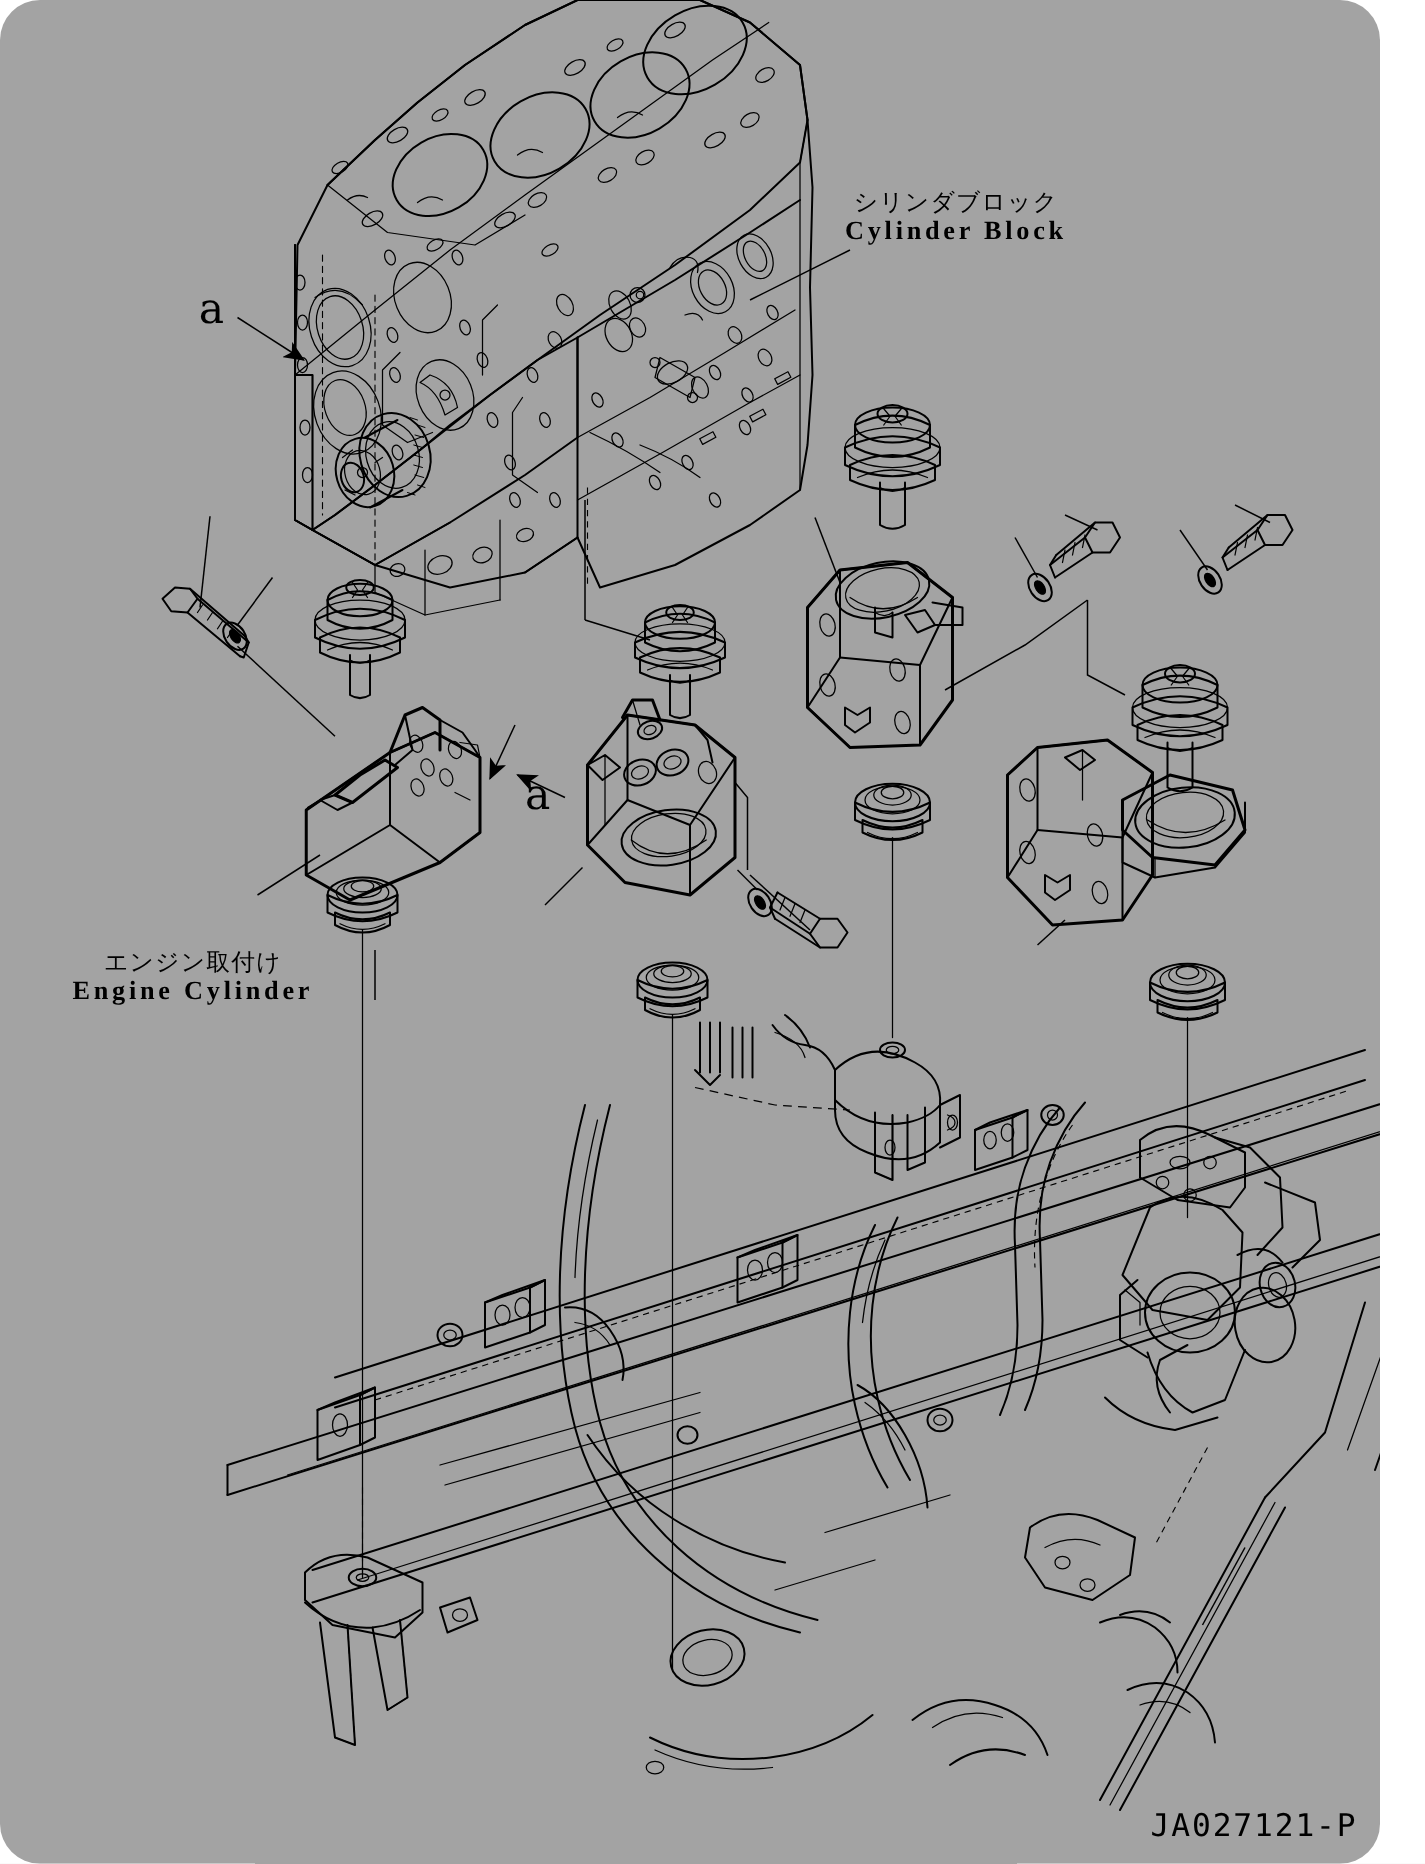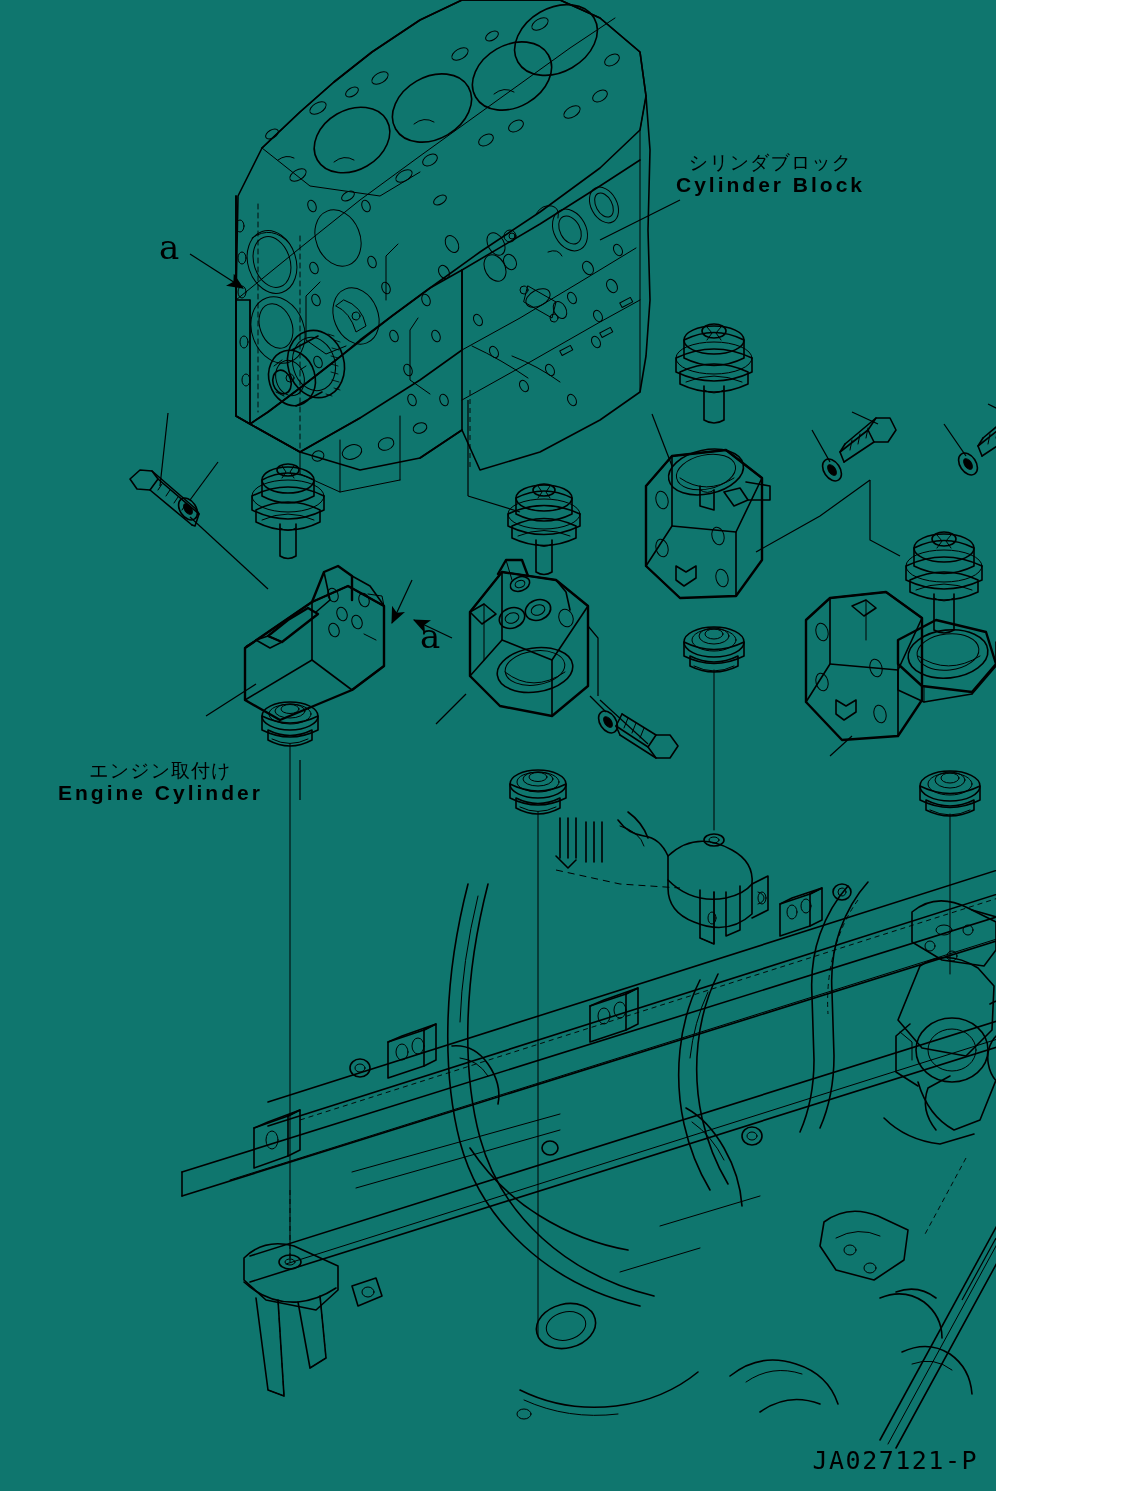--- a/index.html
+++ b/index.html
@@ -6,24 +6,25 @@
   html, body {
     margin: 0;
     padding: 0;
     background: #ffffff;
   }
   body {
     font-family: "DejaVu Sans", "Liberation Sans", sans-serif;
   }
   #sheet {
     position: relative;
-    width: 996px;
+    width: 1104px;
     height: 1491px;
-    background: #0f766e;
+    background: #a3a3a3;
     overflow: hidden;
+    border-radius: 32px;
   }
   #sheet svg.art {
     position: absolute;
     left: 0;
     top: 0;
     width: 1140px;
     height: 1491px;
   }
   .lbl {
     position: absolute;
@@ -32,21 +33,21 @@
     line-height: 1.12;
   }
   .lbl .jp {
     font-family: "DejaVu Sans", sans-serif;
     font-size: 19px;
     letter-spacing: 1px;
     display: block;
     text-align: center;
   }
   .lbl .en {
-    font-family: Liberation Sans, sans-serif;
+    font-family: Liberation Serif, serif;
     font-size: 21px;
     font-weight: 700;
     letter-spacing: 3px;
     display: block;
     text-align: left;
   }
   .callout {
     position: absolute;
     font-family: "DejaVu Serif", "Liberation Serif", serif;
     font-size: 34px;

